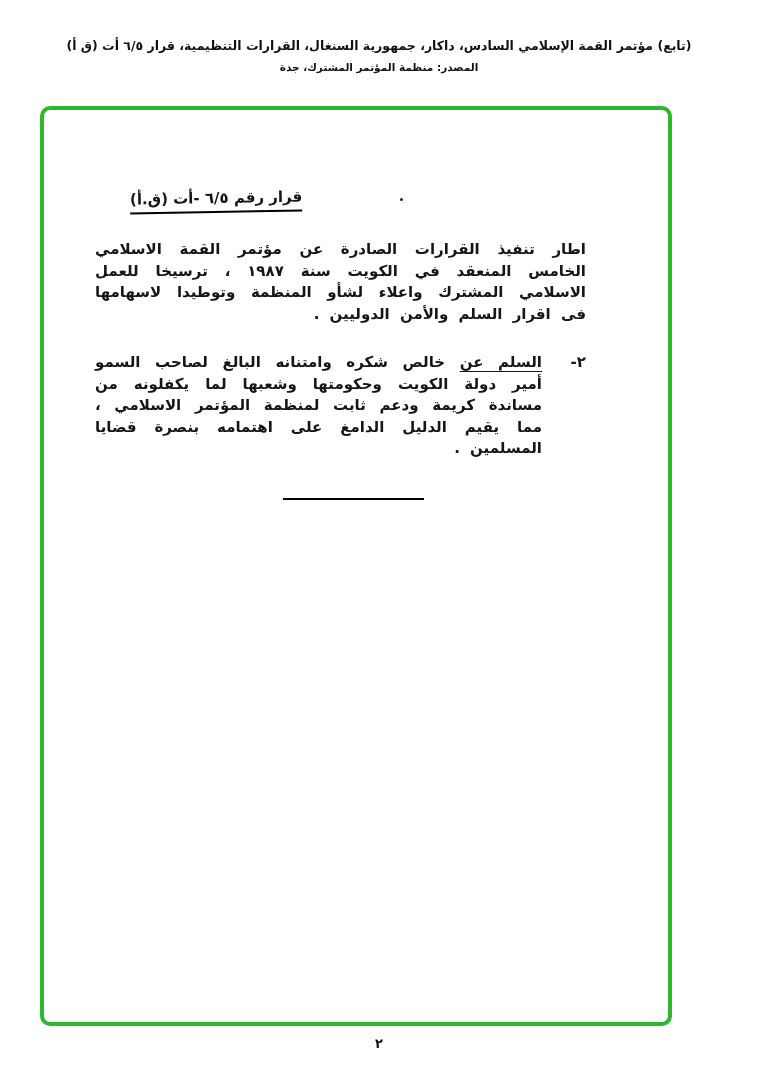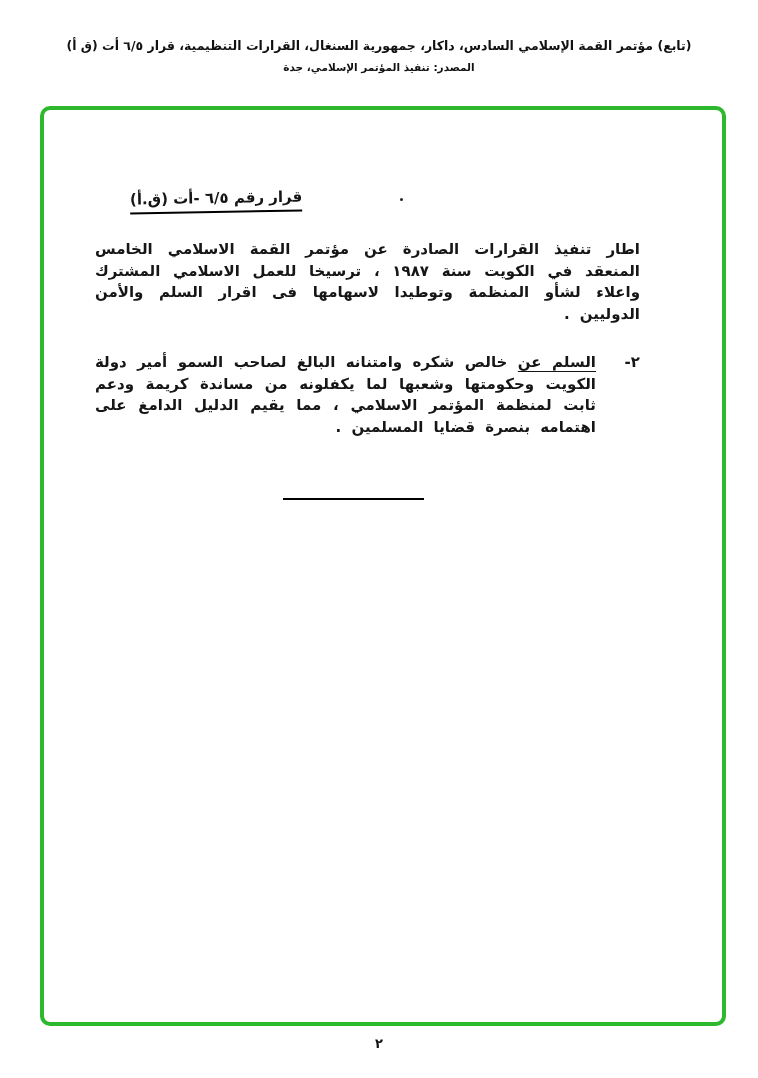--- a/index.html
+++ b/index.html
@@ -35,21 +35,21 @@
     font-size: 10.5px;
     font-weight: bold;
     color: #111;
   }
 
   
   .green-frame {
     position: absolute;
     top: 106px;
     left: 40px;
-    width: 686px;
+    width: 632px;
     height: 920px;
     border: 4px solid #2eb82e;
     border-radius: 10px;
     background: #ffffff;
   }
 
   
   .content {
     position: absolute;
     top: 0; left: 0; right: 0;
@@ -144,21 +144,21 @@
     color: #111;
   }
 </style>
 </head>
 <body>
 
 <div class="page">
 
   <header class="doc-header">
     <div class="line1">(تابع) مؤتمر القمة الإسلامي السادس، داكار، جمهورية السنغال، القرارات التنظيمية، قرار ٦/٥ أت (ق أ)</div>
-    <div class="line2">المصدر:  تنفيذ المؤتمر الإسلامي، جدة</div>
+    <div class="line2">المصدر:  منظمة المؤتمر المشترك، جدة</div>
   </header>
 
   <div class="green-frame">
 
     <span class="scan-dot"></span>
 
     <div class="content">
 
       <div class="res-title-row">
         <span class="res-title">قرار رقم ٦/٥ -أت (ق.أ)</span>

